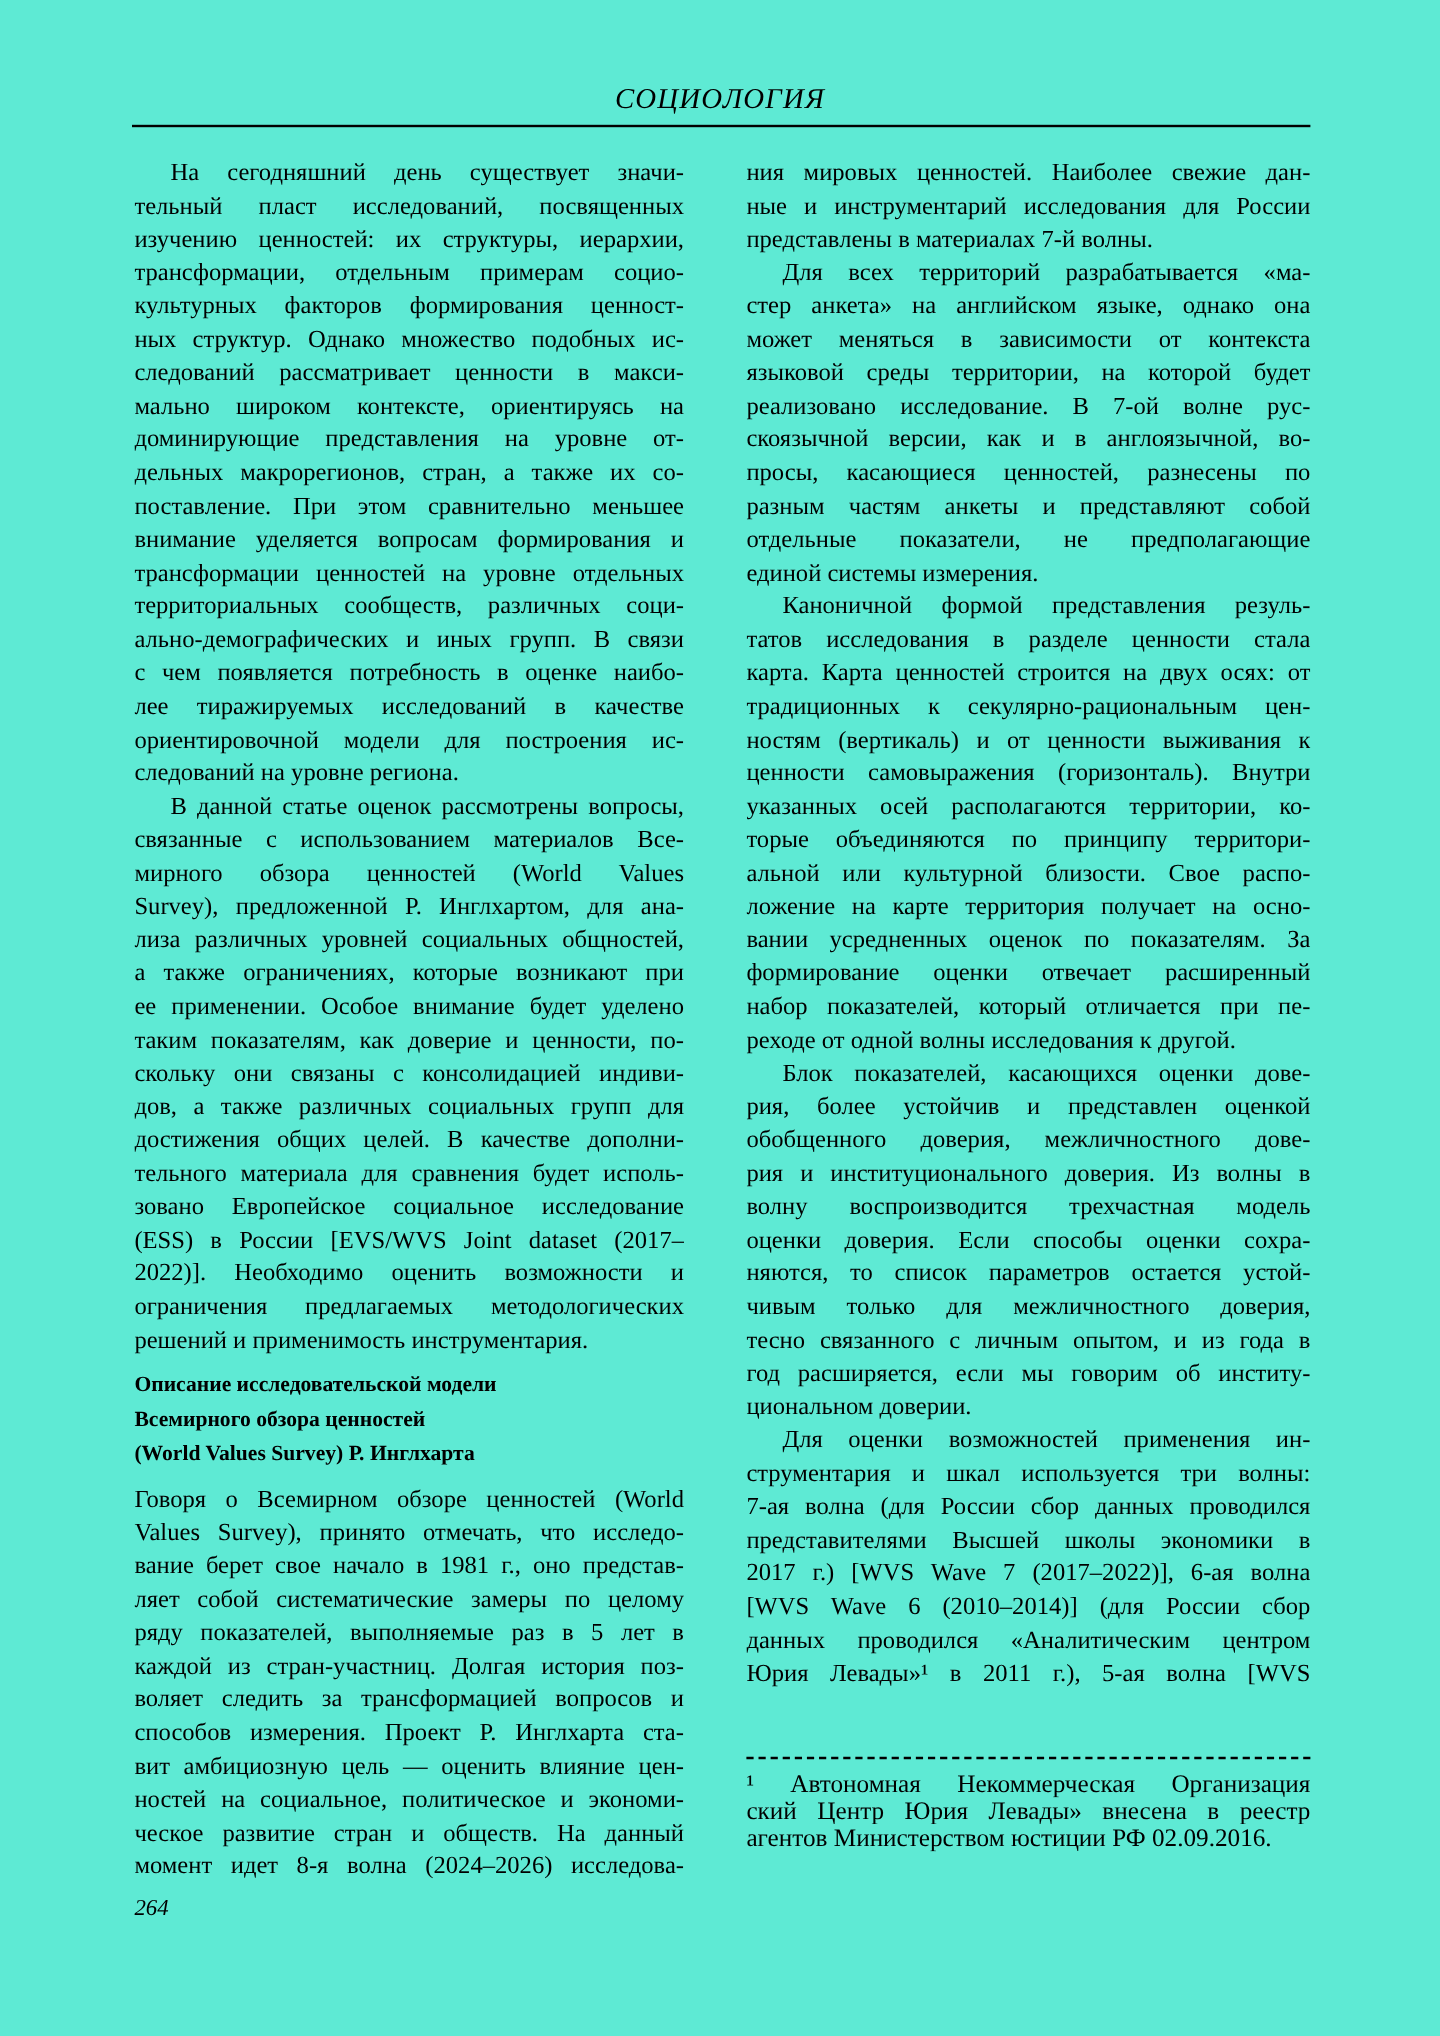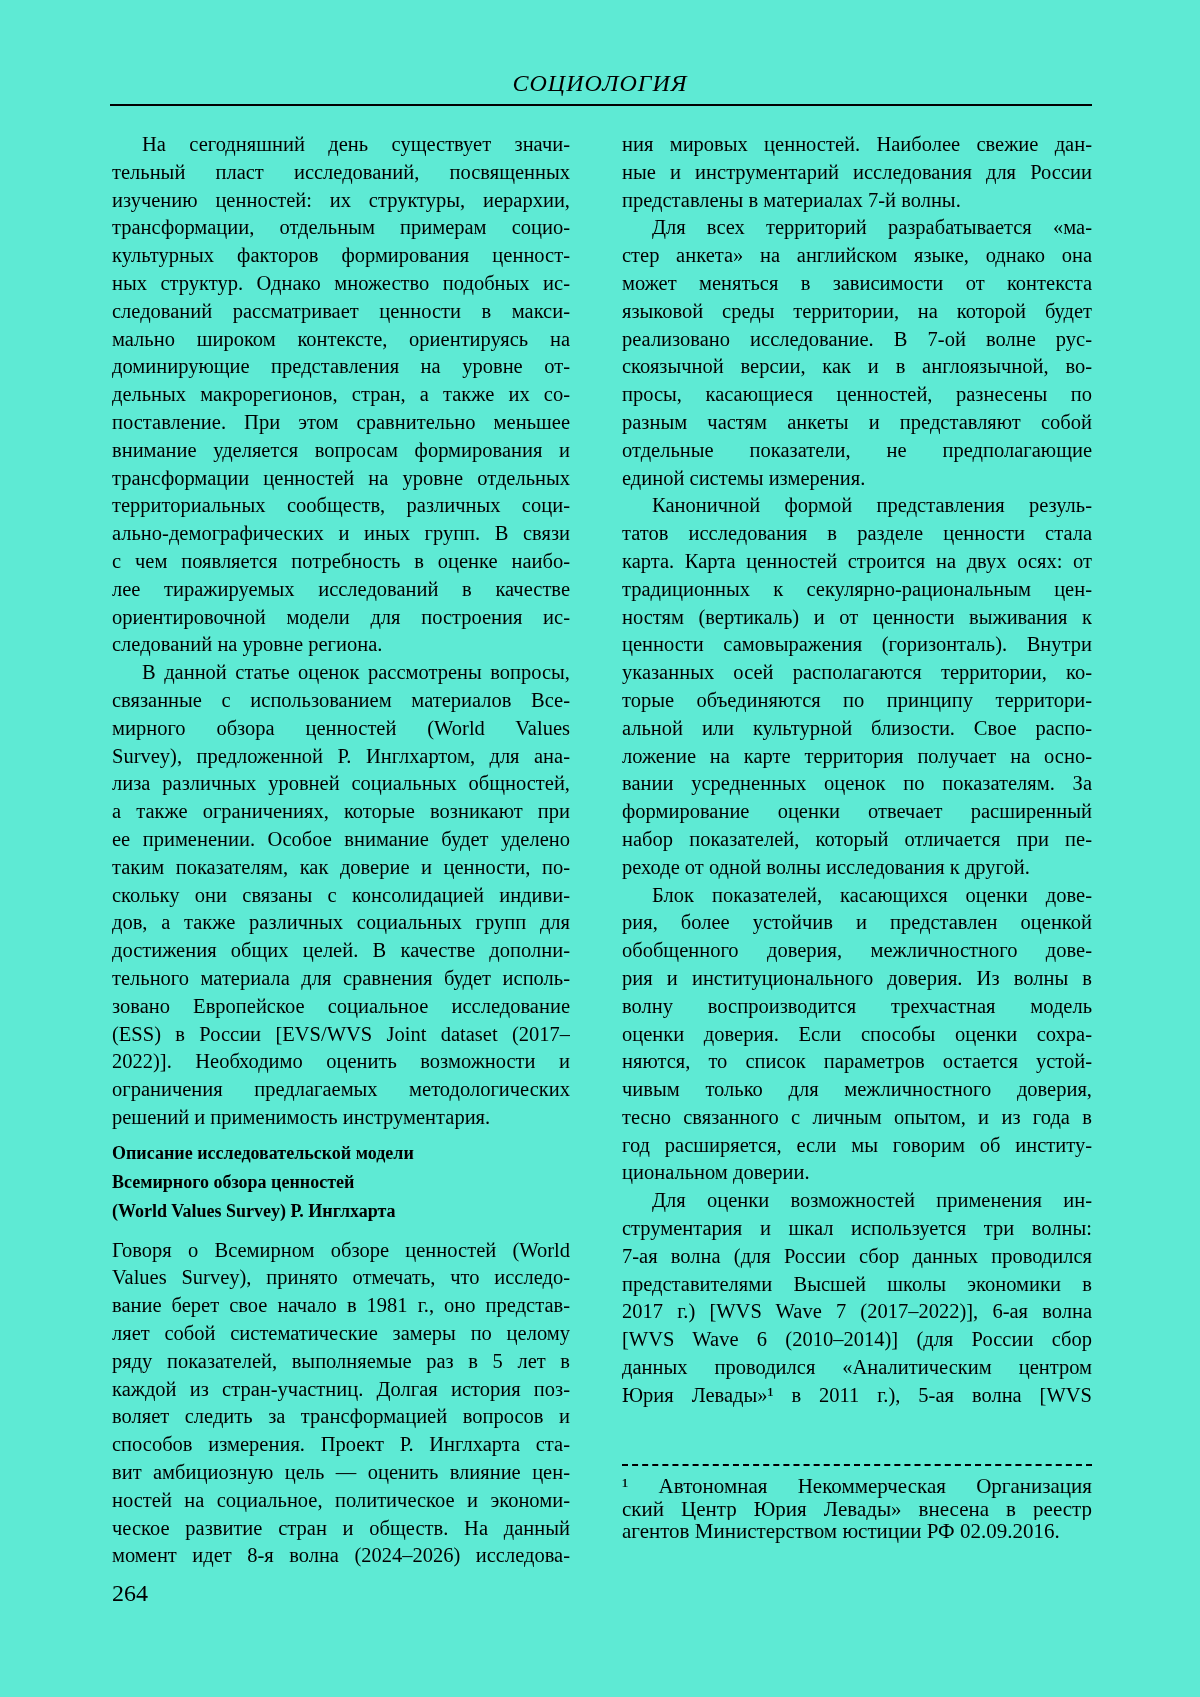--- a/index.html
+++ b/index.html
@@ -63,21 +63,22 @@
     margin-bottom: 9px;
   }
   .footnote .line {
     line-height: 22.5px;
     height: 22.5px;
     font-size: 21px;
   }
   .page-number {
     position: absolute;
     left: 112px; top: 1580px;
-    font-size: 24px;
+    font-size: 19px;
+    font-style: italic;
   }
 </style>
 </head>
 <body>
 
 <div class="page">
 
   <div class="header-title">СОЦИОЛОГИЯ</div>
   <div class="header-rule"></div>
 

